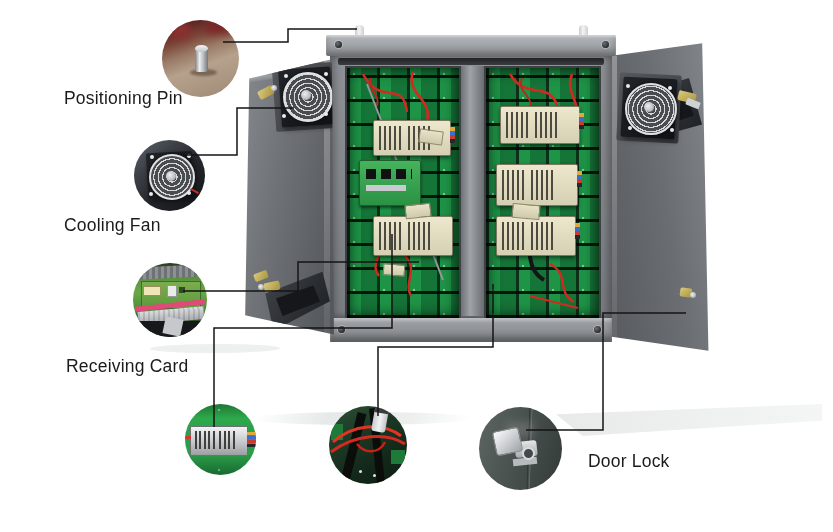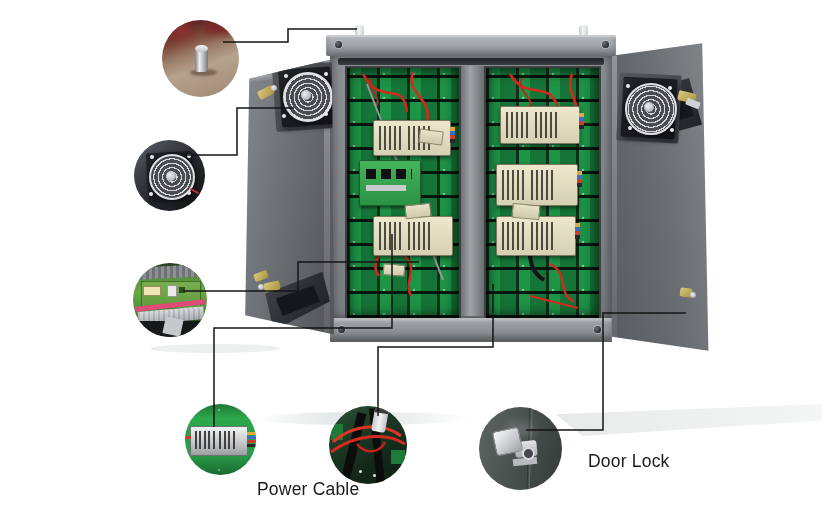--- a/index.html
+++ b/index.html
@@ -343,16 +343,18 @@
 
   <svg class="lines" width="833" height="532" viewBox="0 0 833 532">
     <polyline points="223,42 288,42 288,29 357,29" fill="none" stroke="#151515" stroke-width="1.5"></polyline>
     <polyline points="181,155 237,155 237,108 294,108" fill="none" stroke="#151515" stroke-width="1.5"></polyline>
     <polyline points="183,291 298,291 298,262 419,262" fill="none" stroke="#151515" stroke-width="1.5"></polyline>
     <polyline points="392,234 392,328 214,328 214,427" fill="none" stroke="#151515" stroke-width="1.5"></polyline>
     <polyline points="493,284 493,347 378,347 378,416" fill="none" stroke="#151515" stroke-width="1.5"></polyline>
     <polyline points="526,430 603,430 603,313 686,313" fill="none" stroke="#151515" stroke-width="1.5"></polyline>
   </svg>
 
-  <div class="label" style="left:257px;top:479px;">Power Cable</div>
+  <div class="label" style="left:64px;top:88px;">Positioning Pin</div>
+  <div class="label" style="left:64px;top:215px;">Cooling Fan</div>
+  <div class="label" style="left:66px;top:356px;">Receiving Card</div>
   <div class="label" style="left:588px;top:451px;">Door Lock</div>
 
 </div>
 
 </body></html>

